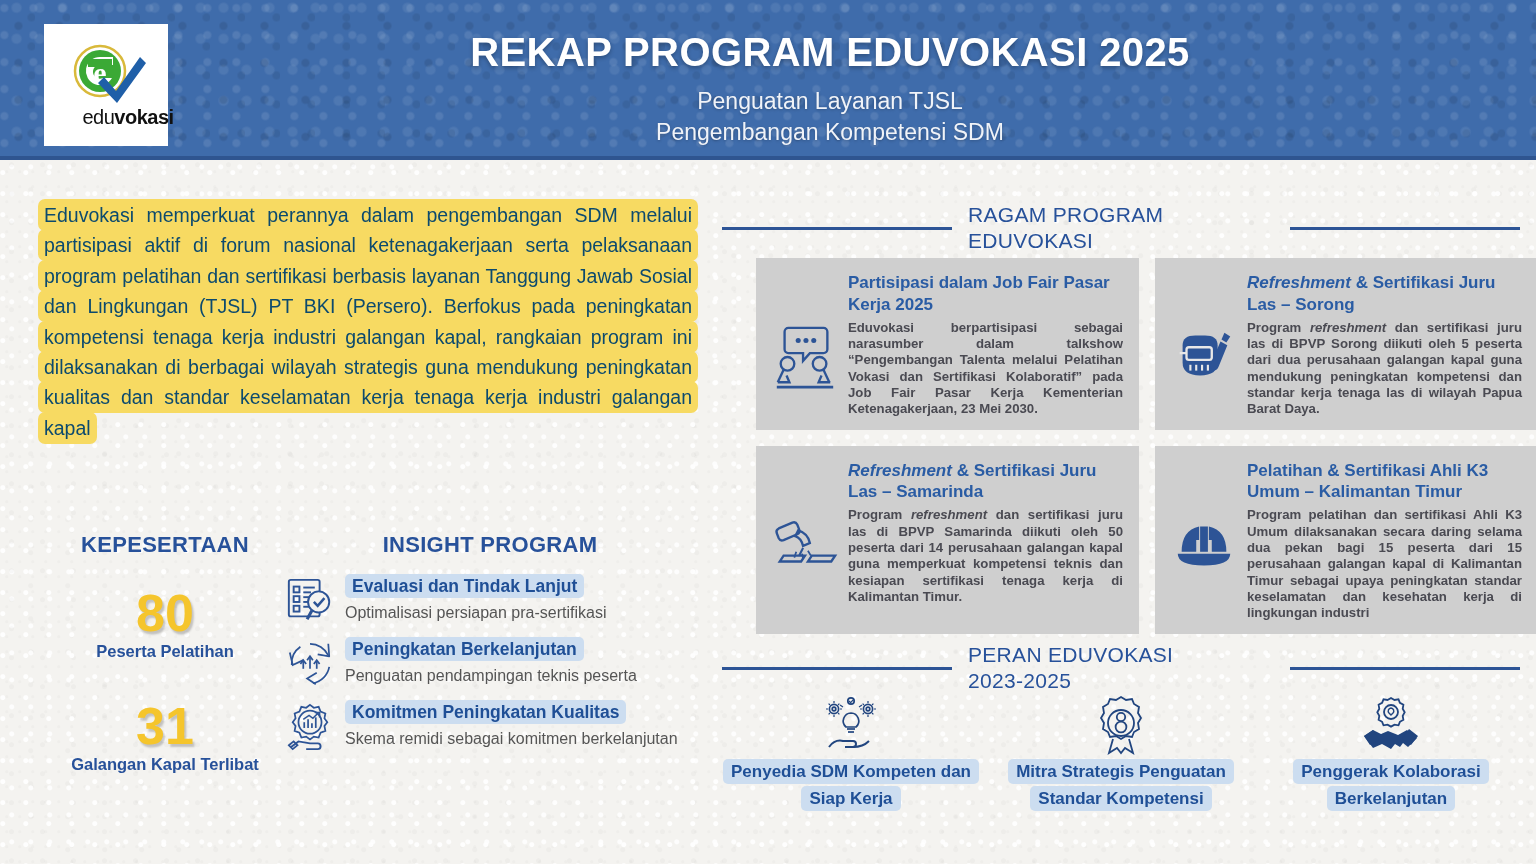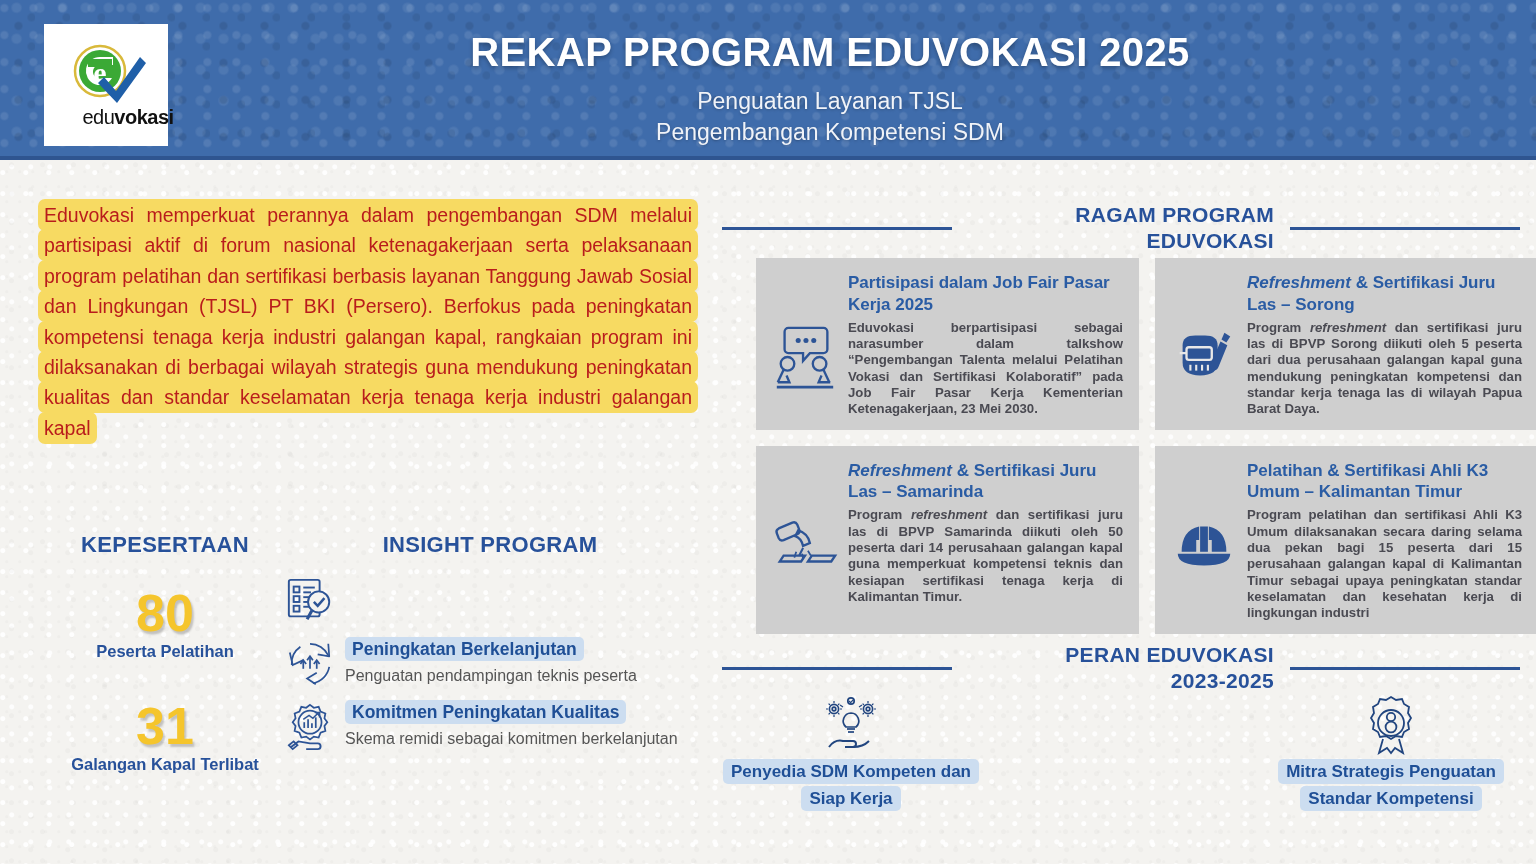--- a/index.html
+++ b/index.html
@@ -57,21 +57,21 @@
     position: absolute; left: 230px; width: 1200px; text-align: center;
     color: #f0f3f8; font-size: 23px; font-weight: 400; line-height: 1.35;
     text-shadow: 0 1px 3px rgba(0,0,0,.22);
   }
   .header-sub.l1 { top: 86px; }
   .header-sub.l2 { top: 117px; }
 
   
   .intro {
     position: absolute; left: 38px; top: 200px; width: 660px;
-    font-size: 19.5px; line-height: 1.56; color: #b91c1c;
+    font-size: 19.5px; line-height: 1.56; color: #0c4a6e;
     text-align: justify;
   }
   .intro .hl {
     background: #f7da62; box-decoration-break: clone;
     -webkit-box-decoration-break: clone;
     padding: 5px 6px; border-radius: 7px;
   }
 
   .kepesertaan {
     position: absolute; left: 40px; top: 532px; width: 250px; text-align: center;
@@ -106,22 +106,22 @@
     margin-top: 6px; font-size: 16px; color: #555; line-height: 1.3;
     text-align: justify;
   }
 
   
   .rule-head {
     position: absolute; display: flex; align-items: center; gap: 16px;
   }
   .rule-line { height: 3px; background: #2d5496; flex: 0 0 230px; }
   .rule-title {
-    flex: 1; text-align: right; color: #27519a;
-    font-weight: 700; font-size: 21px; letter-spacing: .3px; line-height: 1.25;
+    flex: 1; text-align: left; color: #27519a;
+    font-weight: 400; font-size: 21px; letter-spacing: .3px; line-height: 1.25;
   }
 
   .ragam-head { left: 722px; top: 202px; width: 798px; }
   .peran-head { left: 722px; top: 642px; width: 798px; }
 
   .cards {
     position: absolute; left: 756px; top: 258px; width: 782px; height: 370px;
     display: grid; grid-template-columns: 1fr 1fr; grid-template-rows: 1fr 1fr;
     gap: 16px;
   }
@@ -207,20 +207,24 @@
             <line x1="19" y1="18" x2="27" y2="18"></line>
           <rect x="9" y="22" width="6" height="6"></rect>
             <line x1="19" y1="23" x2="31" y2="23"></line>
             <line x1="19" y1="28" x2="27" y2="28"></line>
           <rect x="9" y="32" width="6" height="6"></rect>
             <line x1="19" y1="33" x2="28" y2="33"></line>
           <circle cx="35" cy="28" r="11" fill="#f4f3f0"></circle>
           <path d="M30 28 l4 4 l7 -8" stroke-width="2.6"></path>
           <line x1="28" y1="37" x2="23" y2="46" stroke-width="3.2"></line>
         </svg>
+        <div class="insight-body">
+          <span class="insight-title">Evaluasi dan Tindak Lanjut</span>
+          <div class="insight-desc">Optimalisasi persiapan pra-sertifikasi</div>
+        </div>
       </div>
 
       <div class="insight-row">
         <svg class="insight-ico" viewBox="0 0 52 54" fill="none" stroke="#2d5496" stroke-width="1.8">
           <path d="M26 6 a21 21 0 0 1 19 12"></path>
             <path d="M45 6 l1 13 l-12 -2" stroke-linejoin="round"></path>
           <path d="M46 30 a21 21 0 0 1 -17 17"></path>
             <path d="M32 48 l-9 -6 l10 -6"></path>
           <path d="M7 28 a21 21 0 0 1 9 -19"></path>
             <path d="M5 15 l3 13 l11 -5"></path>
@@ -377,16 +381,31 @@
           <path d="M28 3 l5 3 l6 -1 l2 5 l5 3 l-1 6 l3 5 l-3 5 l1 6 l-5 3 l-2 5 l-6 -1 l-5 3 l-5 -3 l-6 1 l-2 -5 l-5 -3 l1 -6 l-3 -5 l3 -5 l-1 -6 l5 -3 l2 -5 l6 1z"></path>
           <circle cx="28" cy="29" r="13"></circle>
           <circle cx="28" cy="23" r="4.2"></circle>
           <circle cx="28" cy="33" r="5.4"></circle>
           <path d="M20 45 l-4 14 l8 -5 l4 5 l4 -5 l8 5 l-4 -14" stroke-width="1.8"></path>
         </svg>
       </div>
       <span class="role-label">Mitra Strategis Penguatan Standar Kompetensi</span>
     </div>
 
+    <div class="role">
+      <div class="role-ico">
+        <svg width="62" height="58" viewBox="0 0 62 58">
+          <g fill="none" stroke="#21457f" stroke-width="1.8">
+            <path d="M31 2 l3.5 2 l4 -0.7 l1.4 3.5 l3.5 2 l-0.7 4 l2 3.5 l-2 3.5 l0.7 4 l-3.5 2 l-1.4 3.5 l-4 -0.7 l-3.5 2 l-3.5 -2 l-4 0.7 l-1.4 -3.5 l-3.5 -2 l0.7 -4 l-2 -3.5 l2 -3.5 l-0.7 -4 l3.5 -2 l1.4 -3.5 l4 0.7z"></path>
+            <circle cx="31" cy="16" r="7"></circle>
+            <path d="M31 12 a3 3 0 0 1 2 5 l-2 2 l-2 -2 a3 3 0 0 1 2 -5z" stroke-width="1.4"></path>
+          </g>
+          <path d="M4 40 l9 -6 l8 4 l7 -3 l10 4 l9 -5 l10 8 l-9 9 l-5 -4 l-3 4 l-5 -3 l-4 5 l-9 -5 l-9 4z" fill="#21457f"></path>
+          <path d="M13 34 l-9 6 l6 9 l9 -5z" fill="#21457f"></path>
+          <path d="M49 33 l9 7 l-7 9 l-9 -6z" fill="#21457f"></path>
+        </svg>
+      </div>
+      <span class="role-label">Penggerak Kolaborasi Berkelanjutan</span>
+    </div>
 
   </div>
 
 </div>
 
 </body></html>

